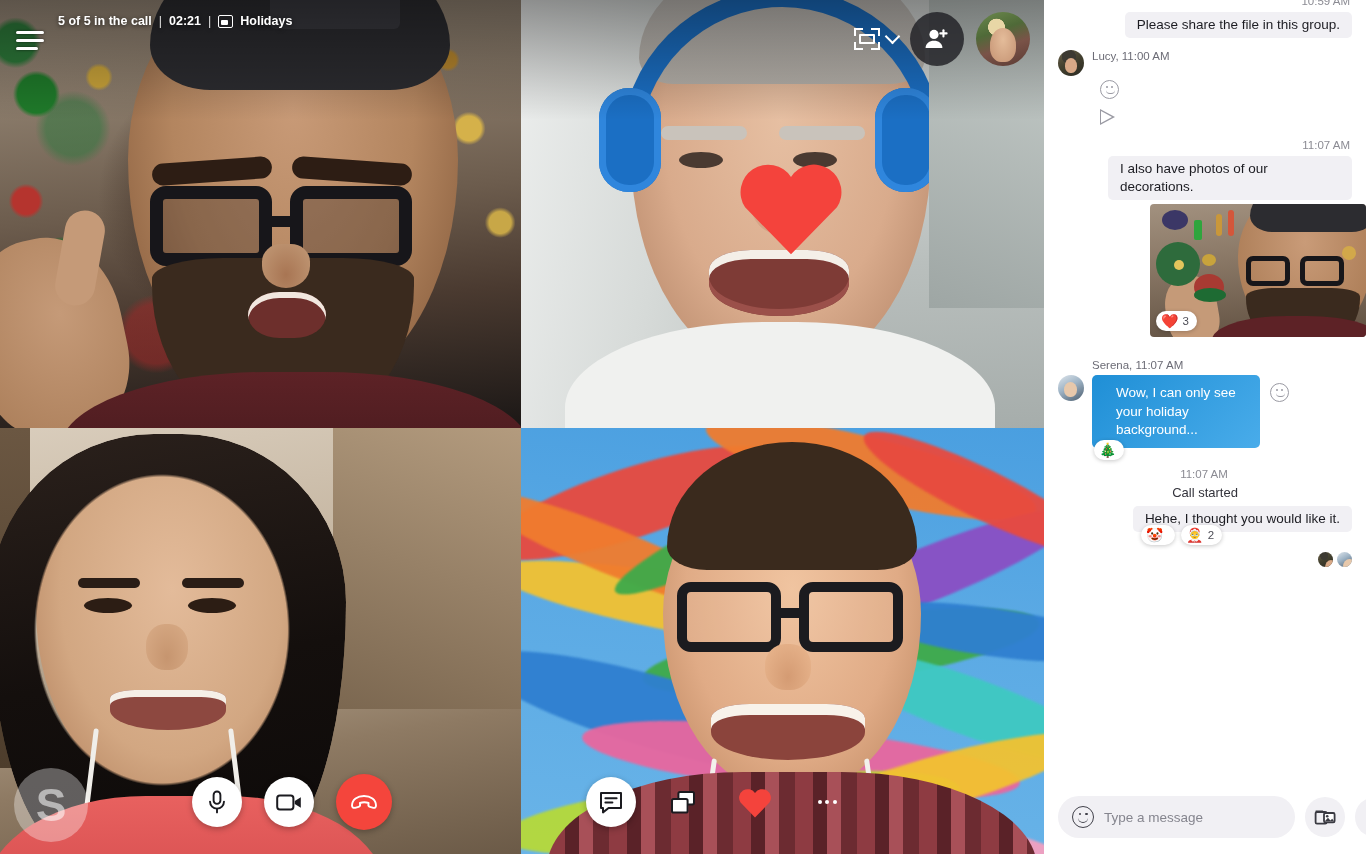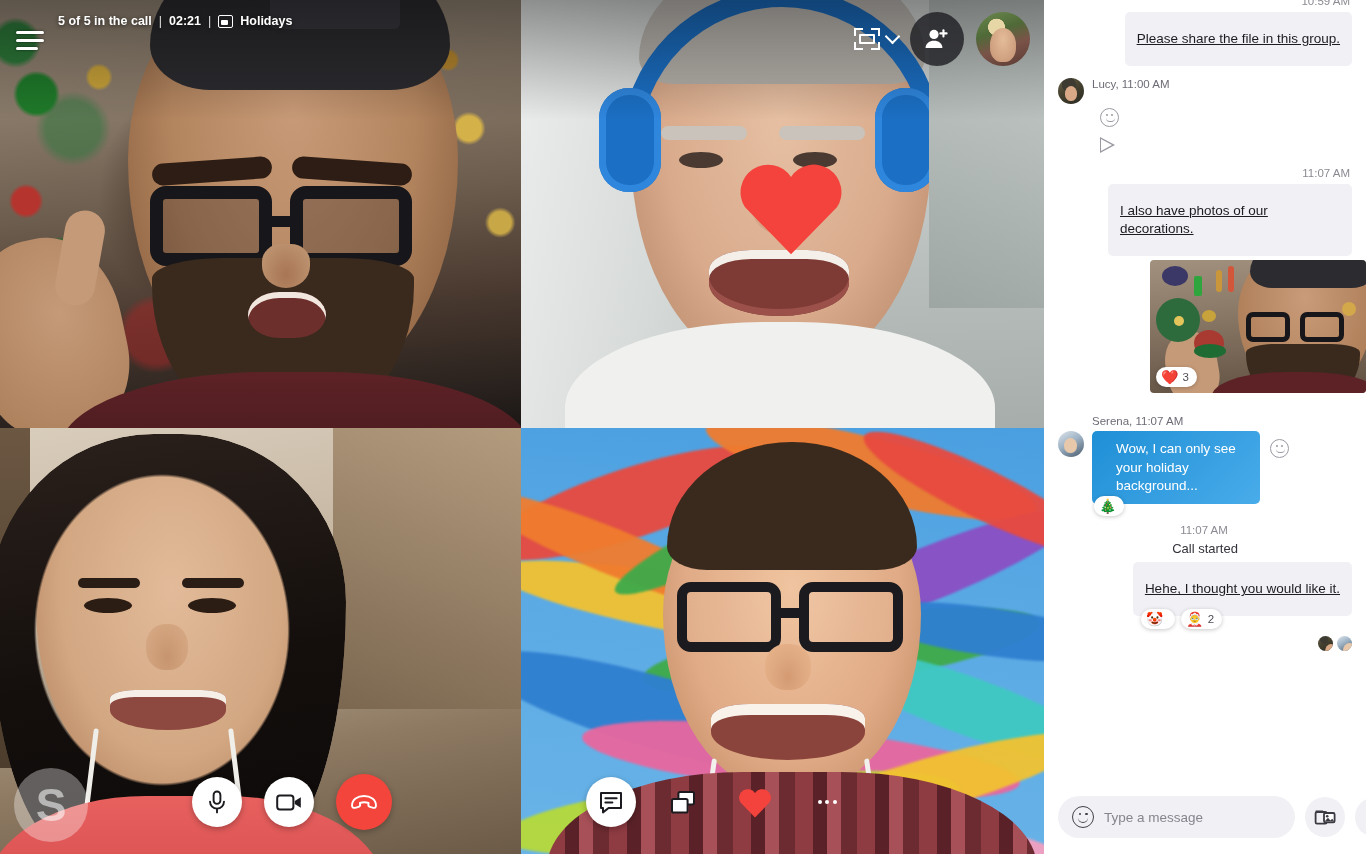--- a/index.html
+++ b/index.html
@@ -202,22 +202,22 @@
       background:#22222a; }
   .close-x::before{transform:rotate(45deg);} .close-x::after{transform:rotate(-45deg);}
 
   #chat-body { flex:1; overflow:hidden; padding:0 14px 6px 14px; position:relative; }
   .ts { font-size:11.5px; color:#8b8b93; text-align:right; margin:6px 2px 5px 0; }
   .ts.center { text-align:center; }
   .sys { text-align:center; font-size:13px; color:#33333b; margin-bottom:6px; }
 
   .row { display:flex; margin-bottom:4px; }
   .row.out { justify-content:flex-end; }
-  .bubble-in { background:#f1f0f4; border-radius:5px; padding:18px 12px; font-size:13.5px; color:#1c1c22;
-      line-height:1.34; max-width:244px;text-decoration:underline; }
+  .bubble-in { background:#f1f0f4; border-radius:5px; padding:4px 12px; font-size:13.5px; color:#1c1c22;
+      line-height:1.34; max-width:244px; }
   .bubble-blue { border-radius:5px; padding:9px 24px; font-size:13.5px; color:#fff; line-height:1.36;
       max-width:168px; background:linear-gradient(135deg,#1f8fd6 0%, #49acea 100%); }
 
   .msg-name { font-size:11.5px; color:#6c6c76; margin:0 0 4px 0; }
   .avatar-sm { width:26px; height:26px; border-radius:50%; flex:none; margin-right:8px; overflow:hidden;
       position:relative; }
   .av-lucy { background: radial-gradient(circle at 42% 26%, #3d3a32 0 28%, transparent 30%),
       linear-gradient(150deg,#6a6049 0%, #44412f 46%, #2b2a22 100%); }
   .av-lucy::after{content:""; position:absolute; left:7px; top:8px; width:12px; height:15px; border-radius:50% 50% 44% 44%;
       background:#d9a987;}

